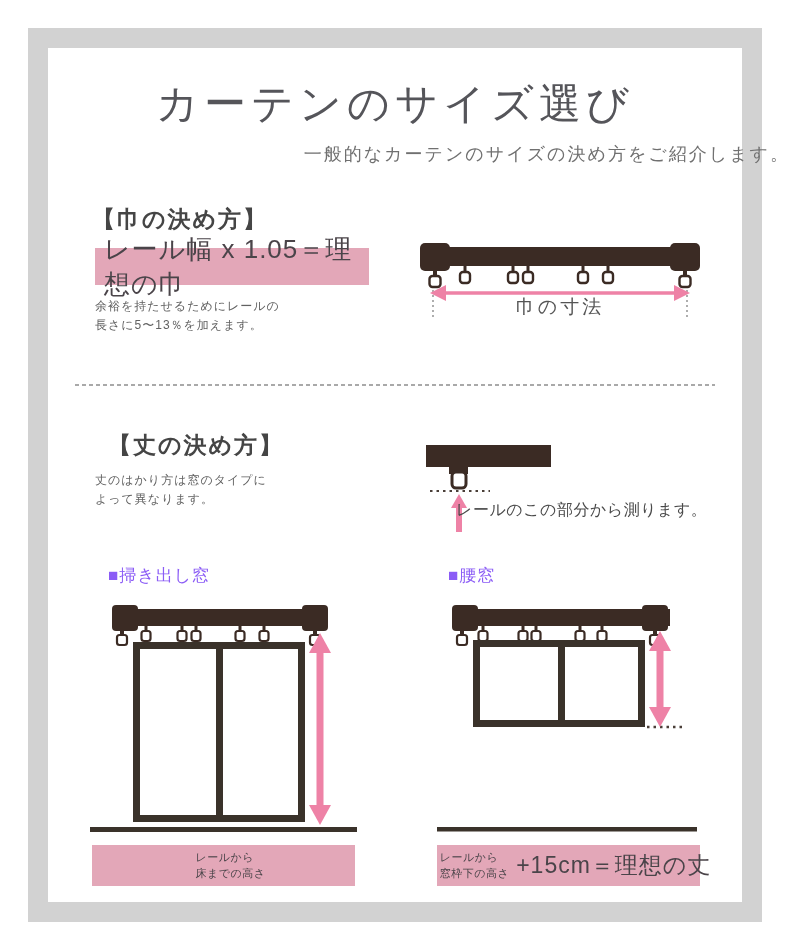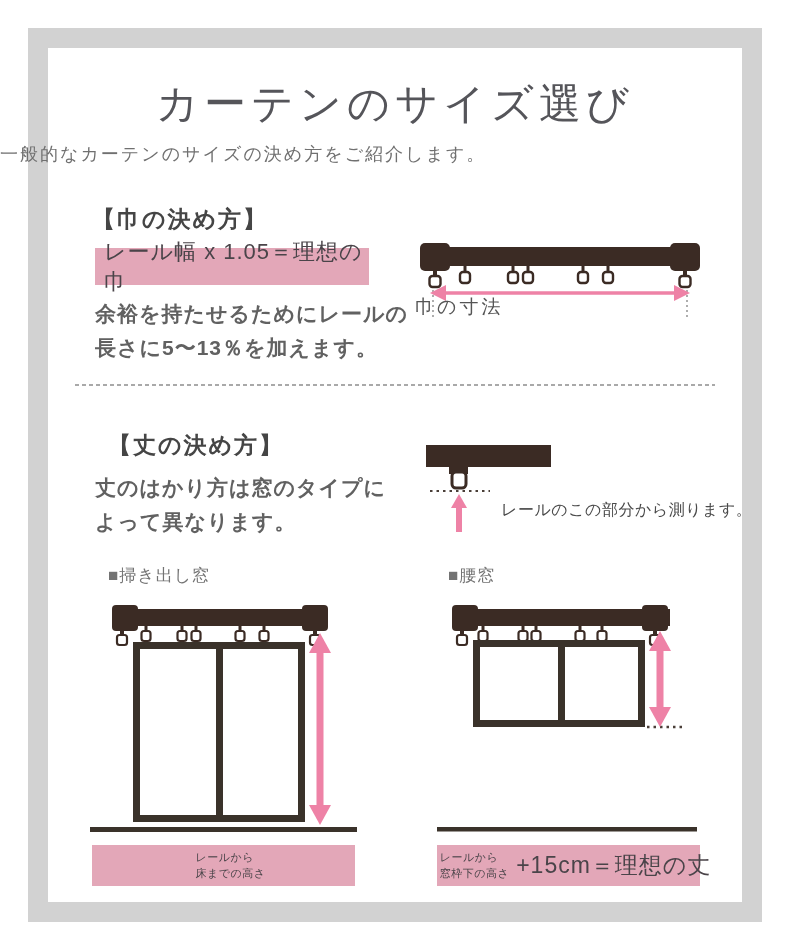--- a/index.html
+++ b/index.html
@@ -22,56 +22,56 @@
   .frame{
     position:absolute;left:28px;top:28px;width:734px;height:894px;
     border:20px solid var(--frame-gray);
   }
   .title{
     position:absolute;left:0;top:76px;width:100%;text-align:center;
     font-family:"Liberation Serif","DejaVu Serif",serif;
     font-size:42px;letter-spacing:5px;color:#55555a;font-weight:500;
   }
   .subtitle{
-    position:absolute;left:0;top:142px;width:100%;text-align:left;
+    position:absolute;left:0;top:142px;width:100%;text-align:right;
     font-size:18px;letter-spacing:2px;color:#707070;
   }
   .sec-heading{
     position:absolute;left:92px;font-size:23px;color:#454545;
     font-weight:600;letter-spacing:2px;
   }
   .sec1-heading{top:204px;}
   .sec2-heading{top:430px;margin-left:16px;}
   .formula-band{
     position:absolute;left:95px;top:248px;width:274px;height:37px;
-    background:var(--pink-bg);color:#4a4449;font-size:22px;
+    background:var(--pink-bg);color:#4a4449;font-size:26px;
     display:flex;align-items:center;padding-left:9px;letter-spacing:1px;
   }
   .desc{
-    position:absolute;left:95px;font-size:21px;color:var(--text-body);
-    line-height:1.6;letter-spacing:1px;font-weight:bold;
+    position:absolute;left:95px;font-size:12px;color:var(--text-body);
+    line-height:1.6;letter-spacing:1px;
   }
   .sec1-desc{top:297px;}
   .sec2-desc{top:471px;}
   .rail1-svg{position:absolute;left:415px;top:237px;}
   .rail1-label{
-    position:absolute;left:415px;top:294px;width:290px;text-align:left;
+    position:absolute;left:415px;top:294px;width:290px;text-align:center;
     font-size:19px;color:#555;letter-spacing:3px;
   }
   .divider{
     position:absolute;left:75px;top:384px;width:640px;height:2px;
     background:repeating-linear-gradient(90deg,#a9a9a9 0 4px,transparent 4px 7px);
   }
   .closeup-svg{position:absolute;left:418px;top:440px;}
   .closeup-note{
-    position:absolute;left:501px;top:500px;
+    position:absolute;left:456px;top:500px;
     font-size:16px;color:var(--text-dark);letter-spacing:0.5px;font-weight:500;
   }
   .window-label{
-    position:absolute;top:564px;font-size:17px;color:#737373;letter-spacing:1px;
+    position:absolute;top:564px;font-size:17px;color:#8b5cf6;letter-spacing:1px;
   }
   .label-floor{left:108px;}
   .label-waist{left:448px;}
   .winleft-svg{position:absolute;left:78px;top:597px;}
   .winright-svg{position:absolute;left:435px;top:597px;}
   .pink-box{
     position:absolute;top:845px;width:263px;height:41px;
     background:var(--pink-bg);color:#4a4449;
     display:flex;align-items:center;padding-left:14px;justify-content:center;
   }

